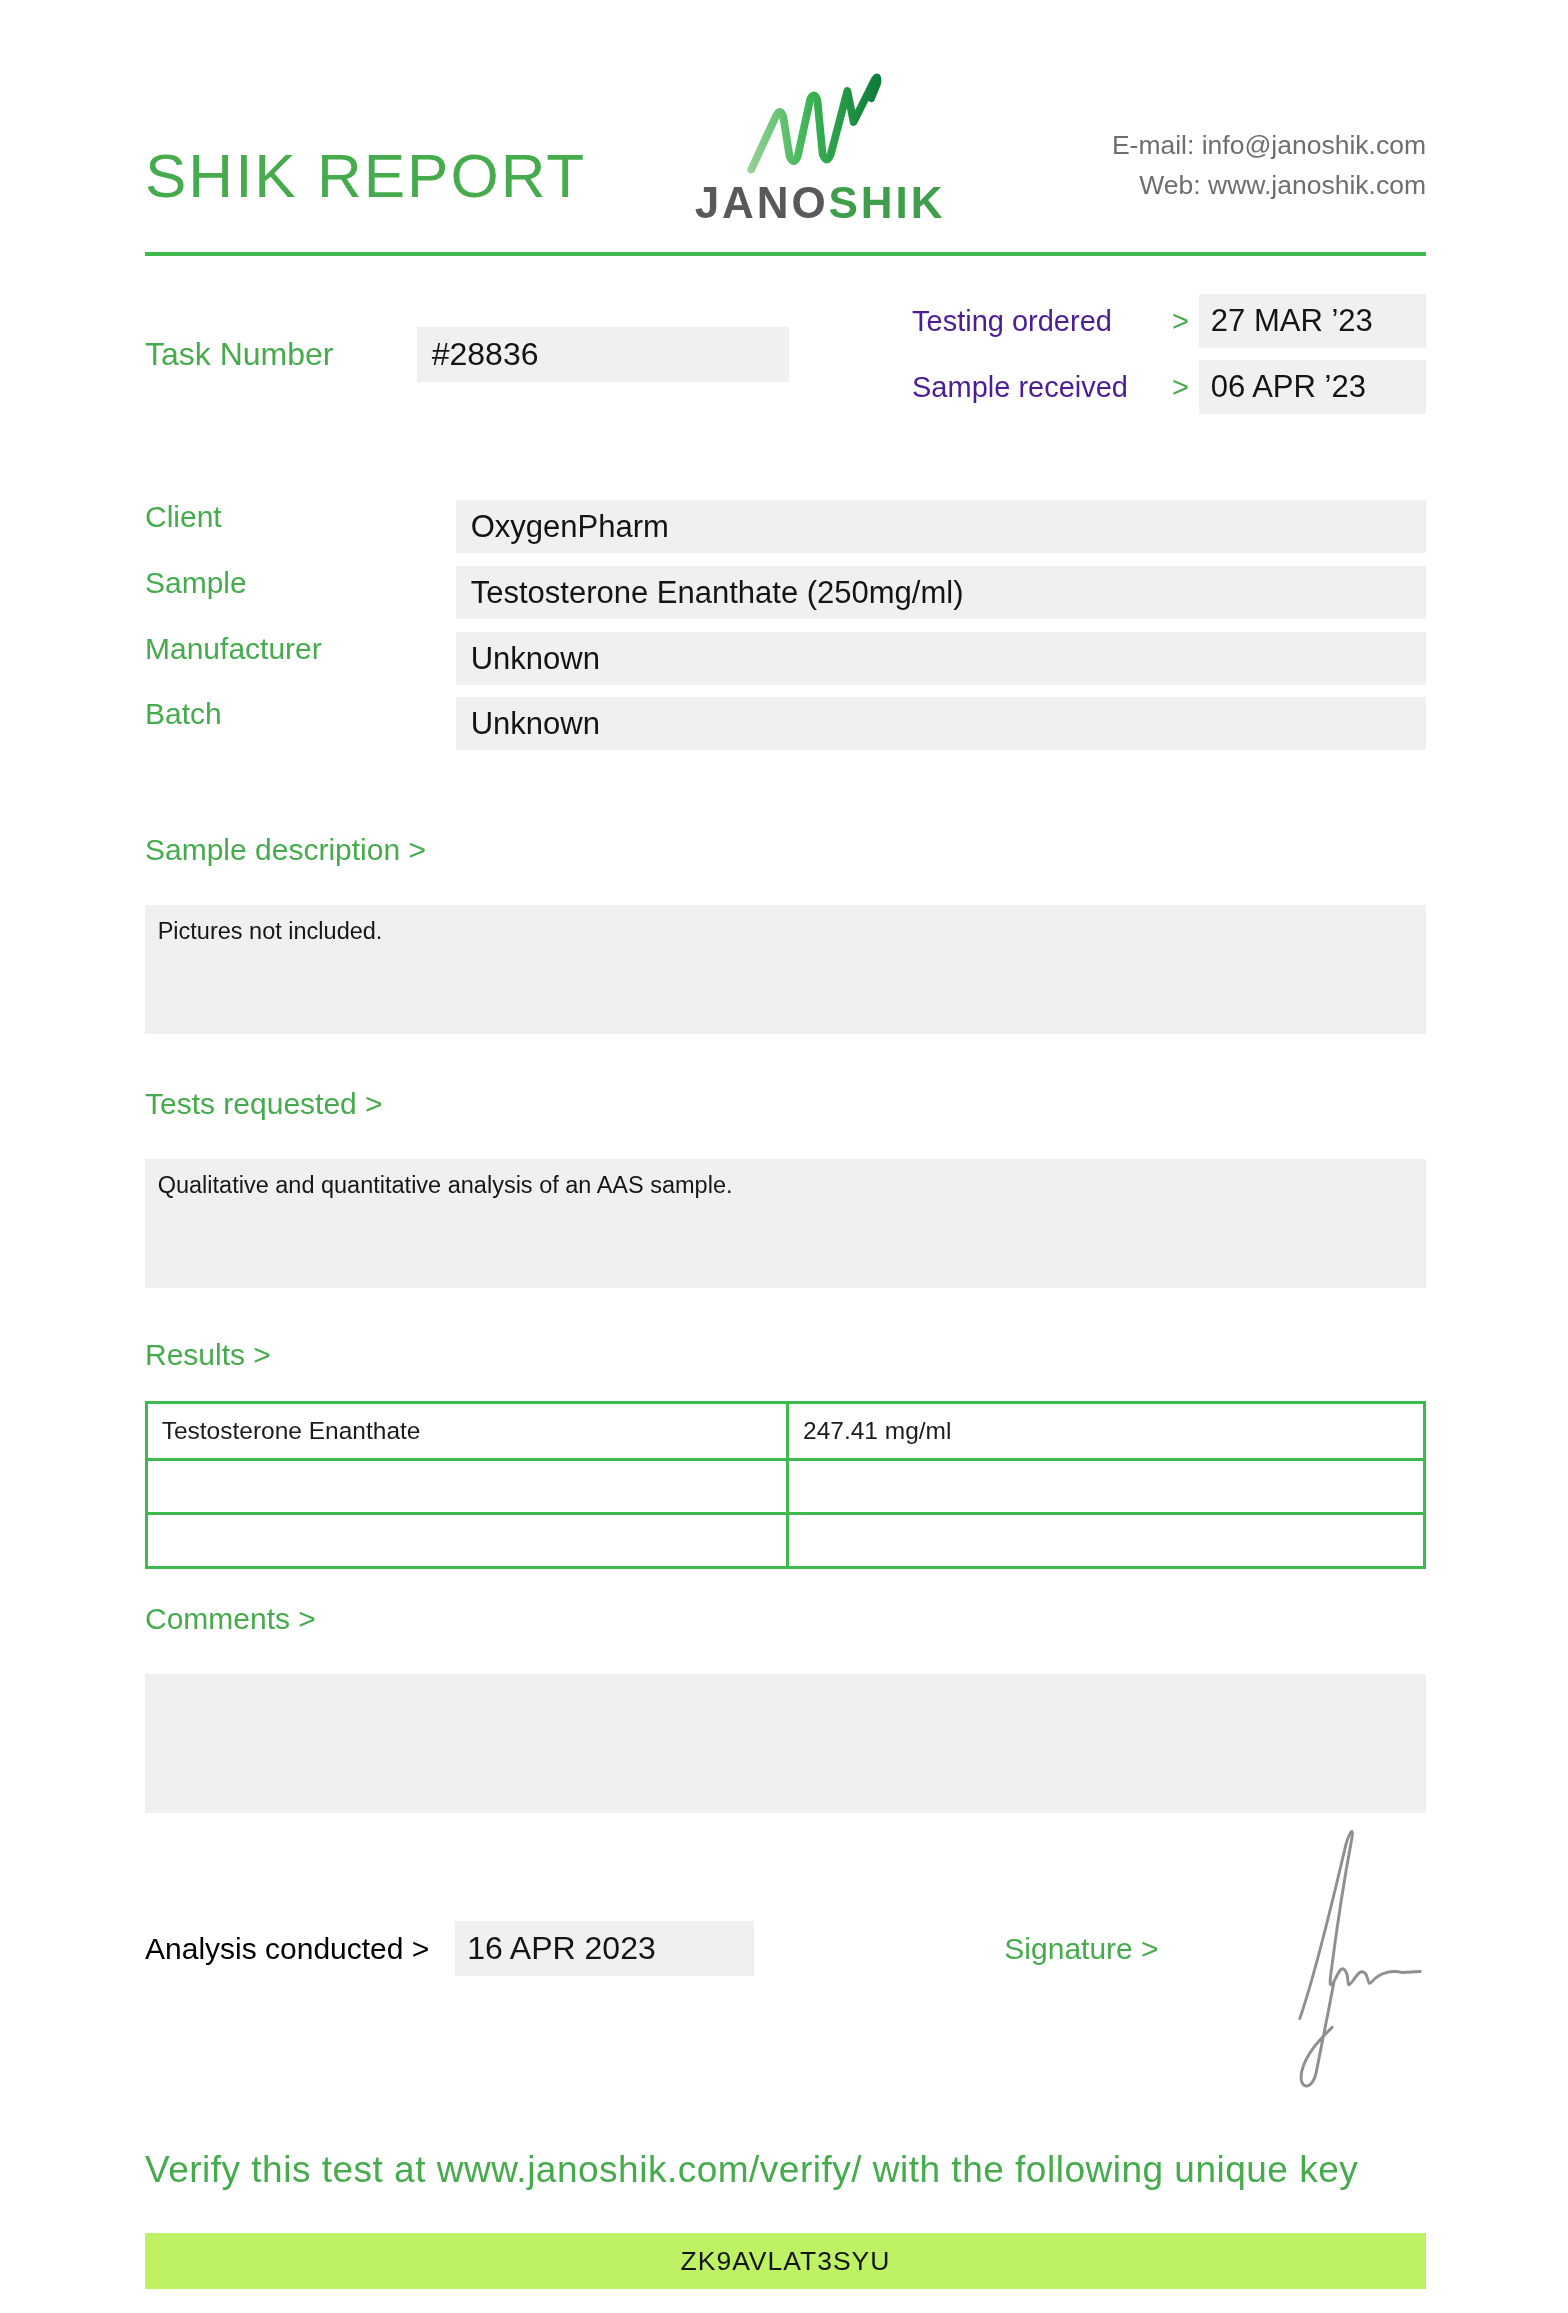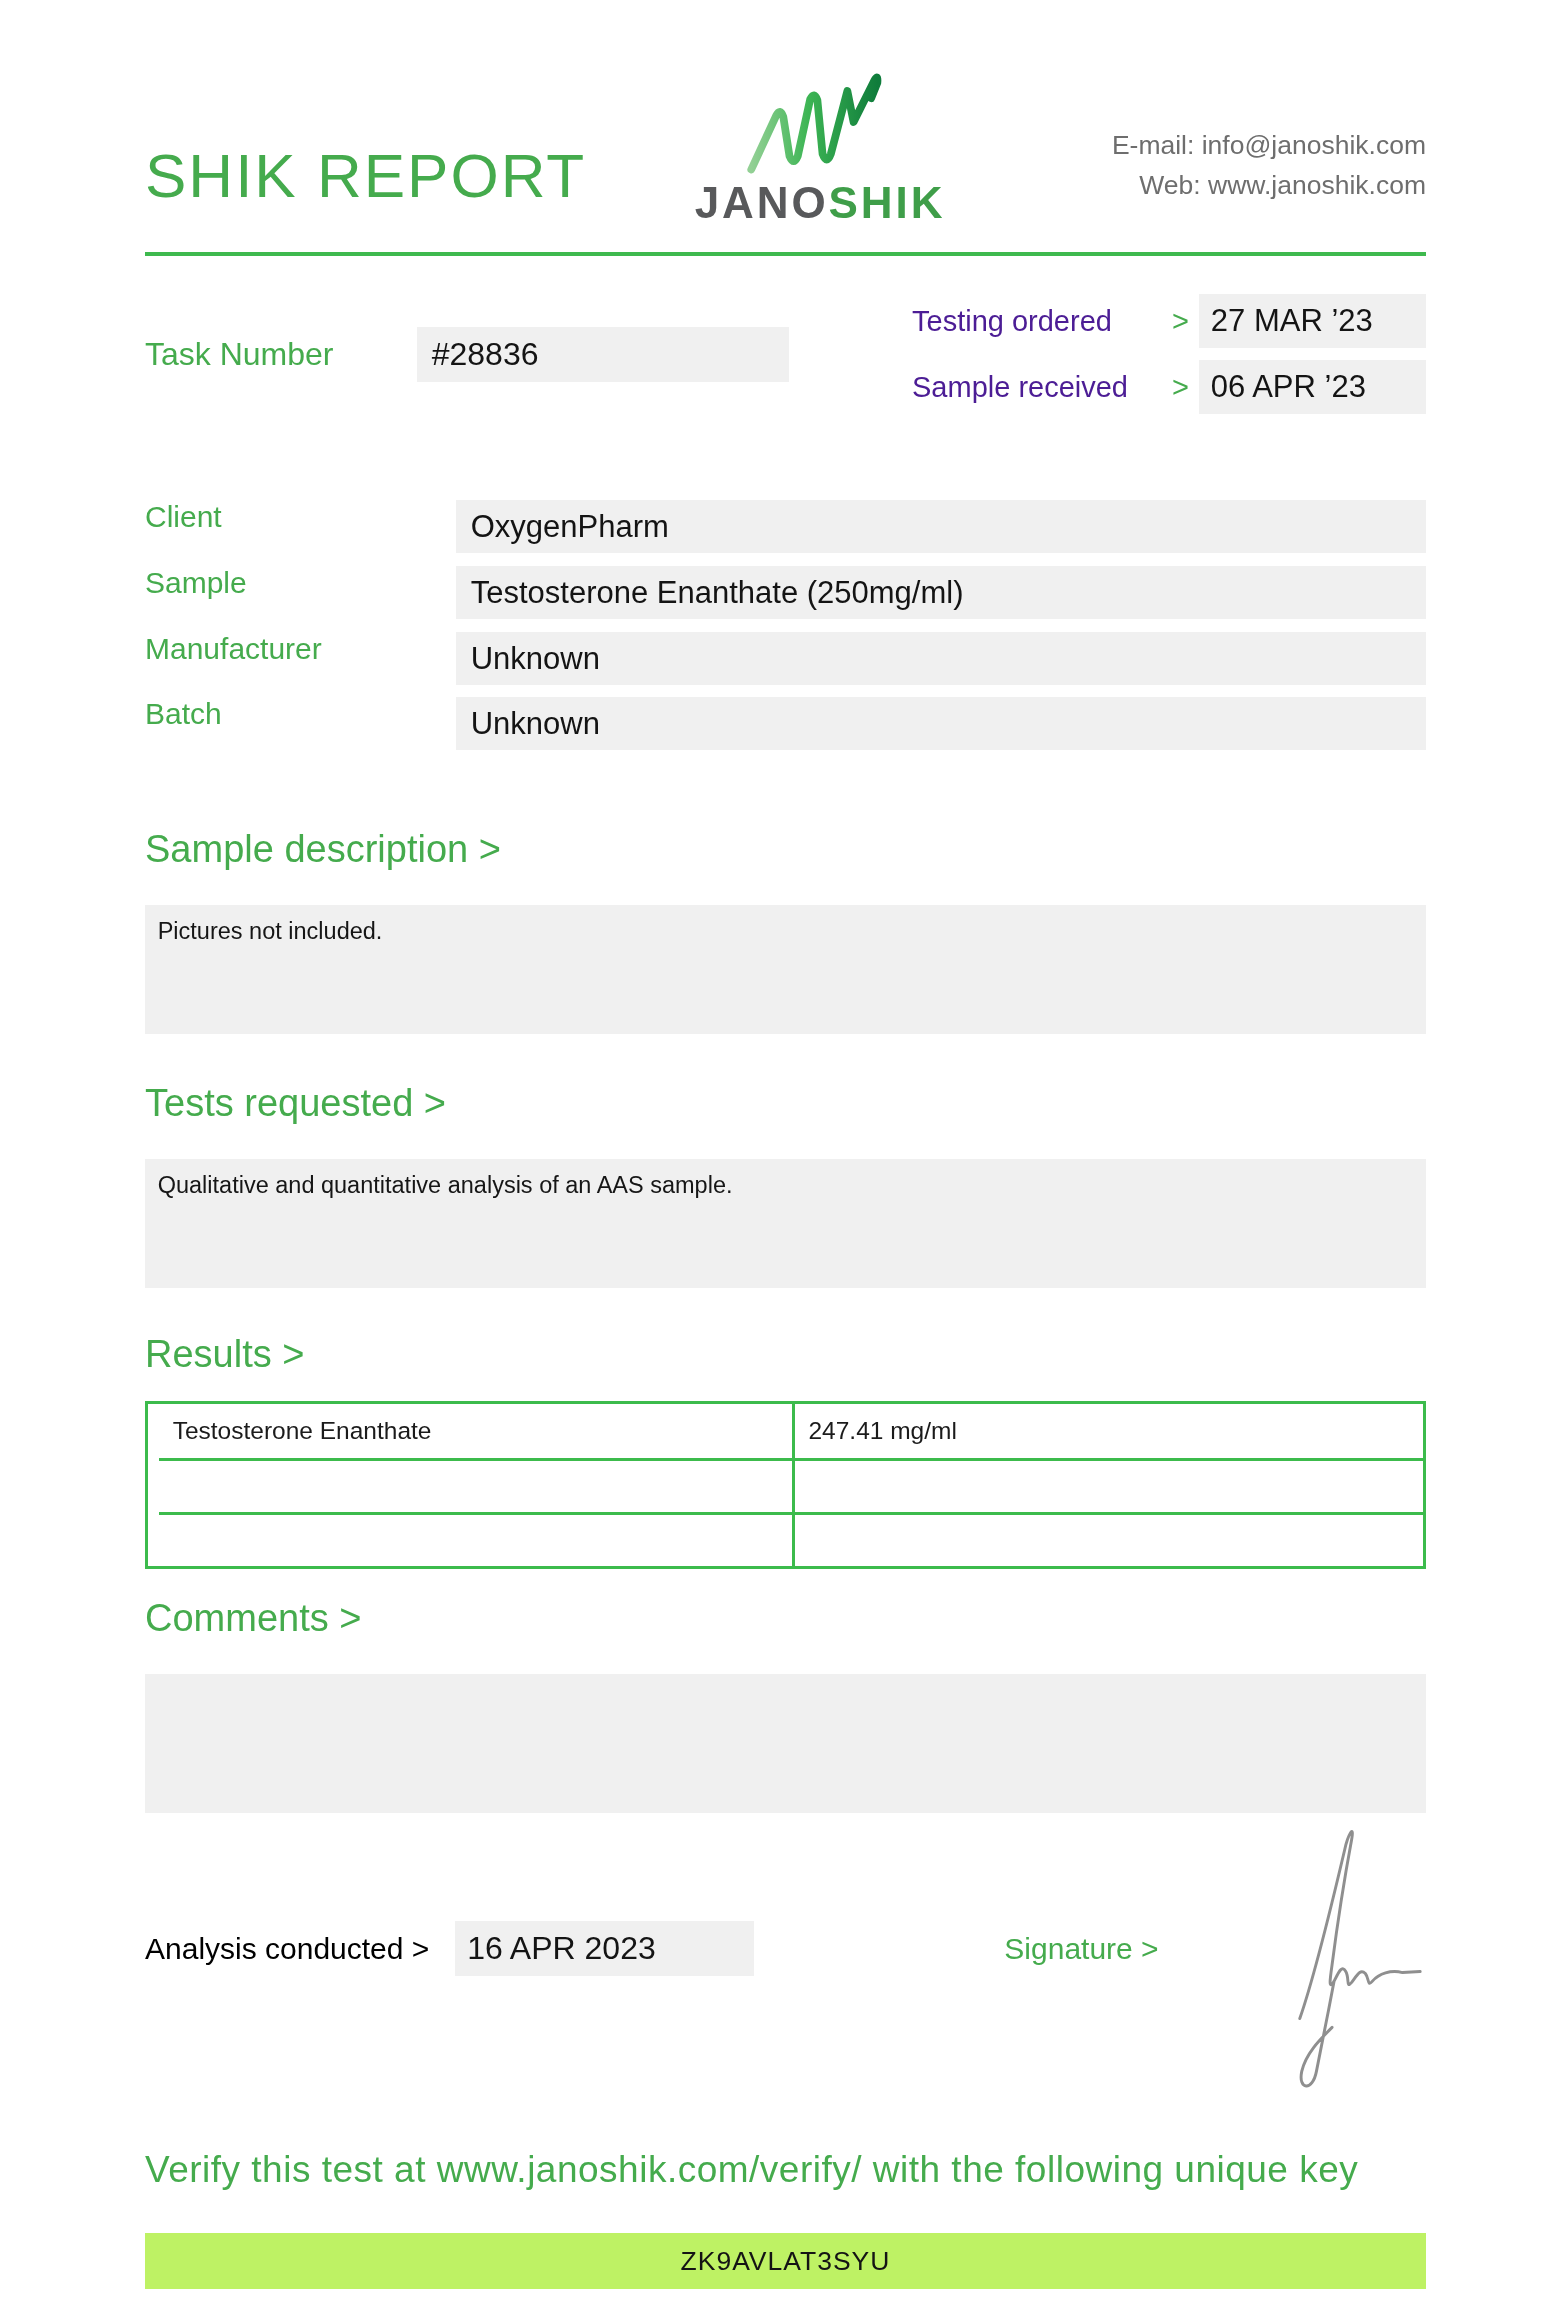--- a/index.html
+++ b/index.html
@@ -38,32 +38,32 @@
   .date-arrow { width:37px; font-size:29px; color:#45ab4d; text-align:center; }
   .date-box { width:227px; height:54px; line-height:54px; font-size:31px; padding-left:11.8px; }
 
   
   .info { margin-top:86px; }
   .info-row { display:flex; align-items:flex-start; margin-bottom:12.7px;gap:39px; }
   .info-label { width:272px; font-size:30px; color:#45ab4d; }
   .info-value { flex:1; height:53px; line-height:53px; font-size:31px; padding-left:14.7px; }
 
   
-  .sec h2 { font-size:38px; font-weight:normal; color:#45ab4d; line-height:35px; }
+  .sec h2 { font-size:30px; font-weight:normal; color:#45ab4d; line-height:35px; }
   .sec-sample   { margin-top:82px; }
   .sec-tests    { margin-top:52px; }
   .sec-results  { margin-top:49px; }
   .sec-comments { margin-top:32px; }
   .gray-box { margin-top:38px; background:#f0f0f0; width:100%; }
   .box-h132 { height:129px; }
   .box-h142 { height:139px; }
   .box-text { font-size:23.5px; color:#161616; padding:12.7px 0 0 12.7px; }
 
   
-  .results-table { margin-top:29px; border:3.9px solid #3cbb4c;padding-left:11px; }
+  .results-table { margin-top:29px; border:3.9px solid #3cbb4c; }
   .r-row { display:flex; height:54px; border-top:3.9px solid #3cbb4c; background:#fff; }
   .r-row:first-child { border-top:none; }
   .r-name  { width:50.3%; border-right:3.9px solid #3cbb4c; display:flex; align-items:center; padding-left:13.7px; font-size:24.5px; }
   .r-value { flex:1; display:flex; align-items:center; padding-left:13.7px; font-size:24.5px; }
 
   
   .analysis-row { position:relative; display:flex; align-items:center; margin-top:108px; height:55px; }
   .a-label { font-size:30px; color:#000000; margin-right:26px; white-space:nowrap; }
   .a-box { width:299px; height:55px; line-height:55px; font-size:32px; padding-left:11.8px; }
   .sig-label { font-size:30px; color:#45ab4d; margin-left:250px; white-space:nowrap; }

